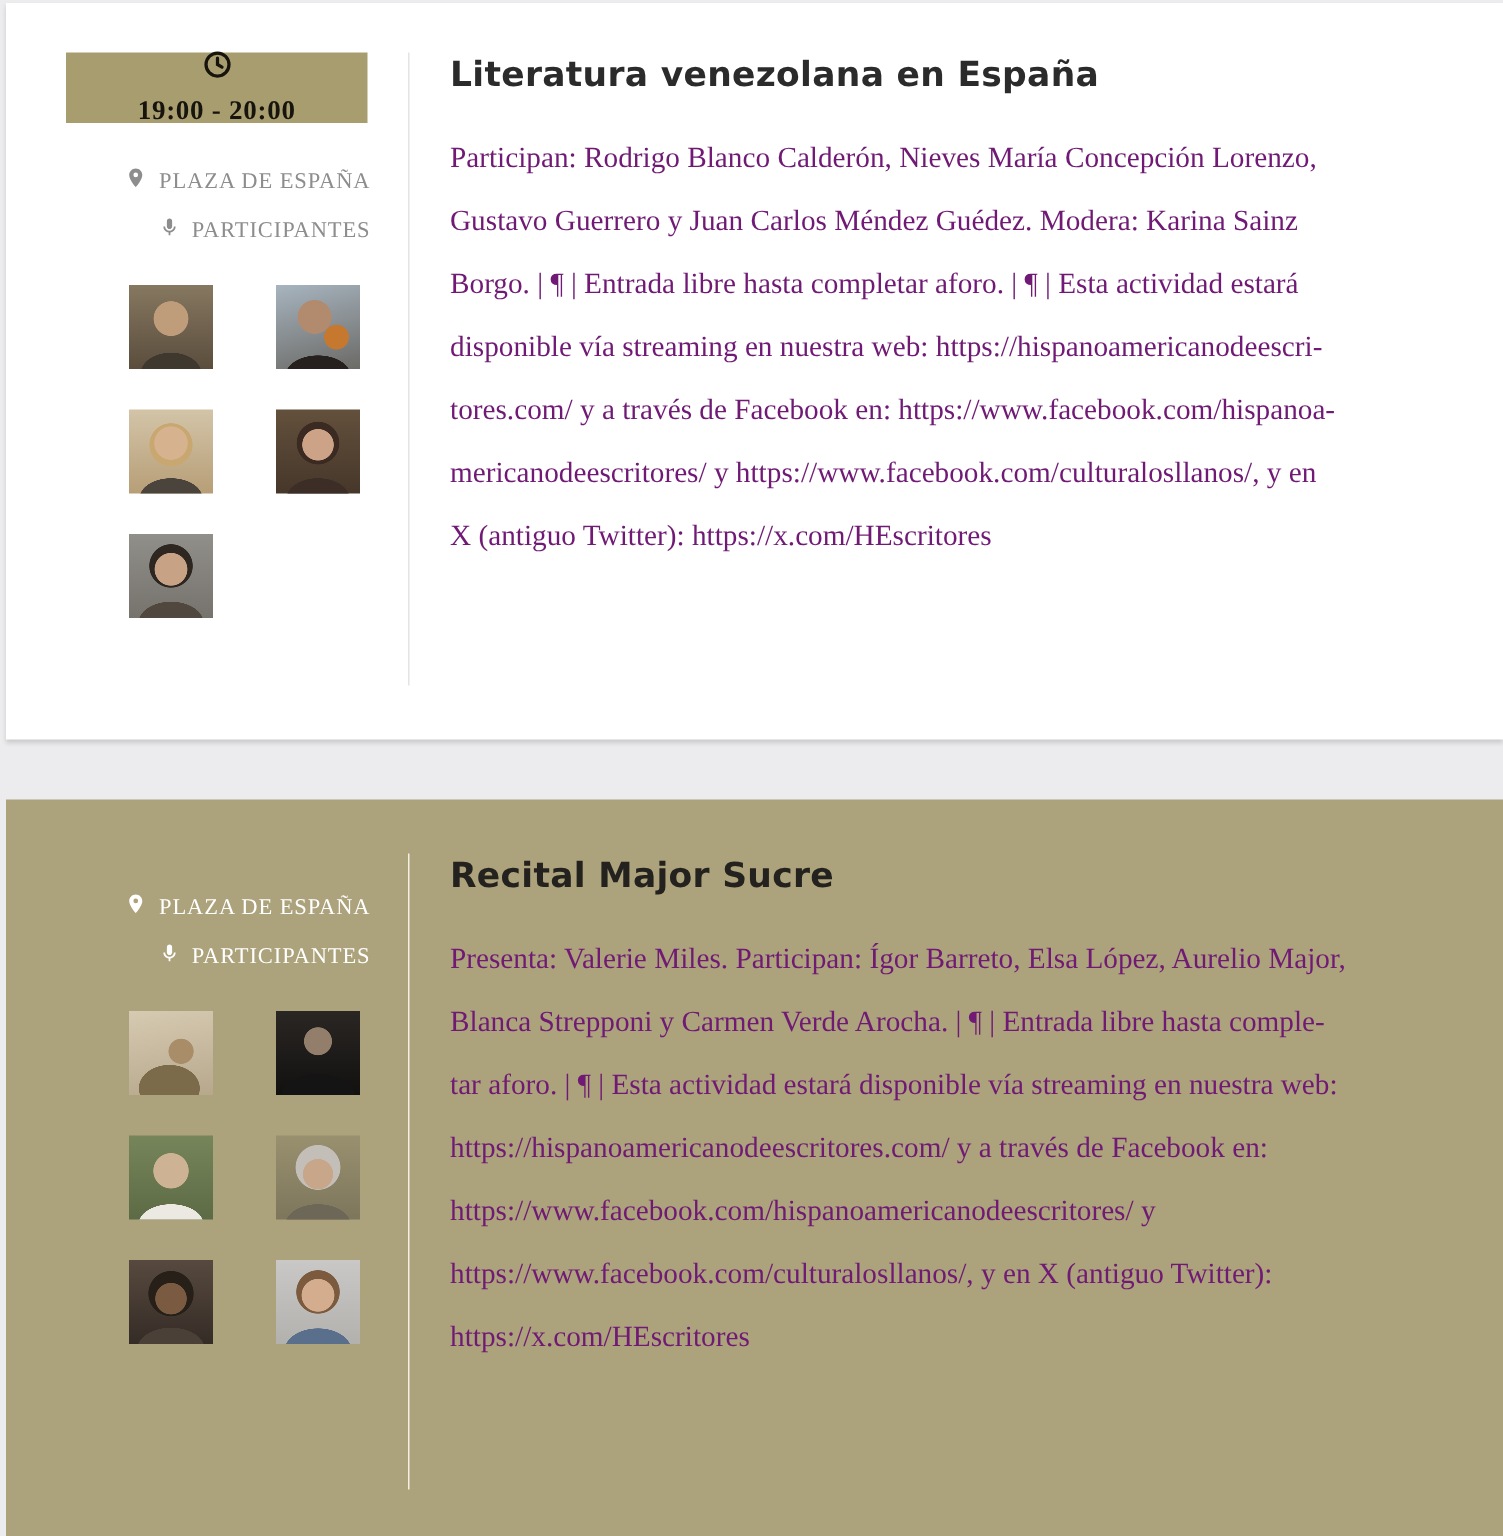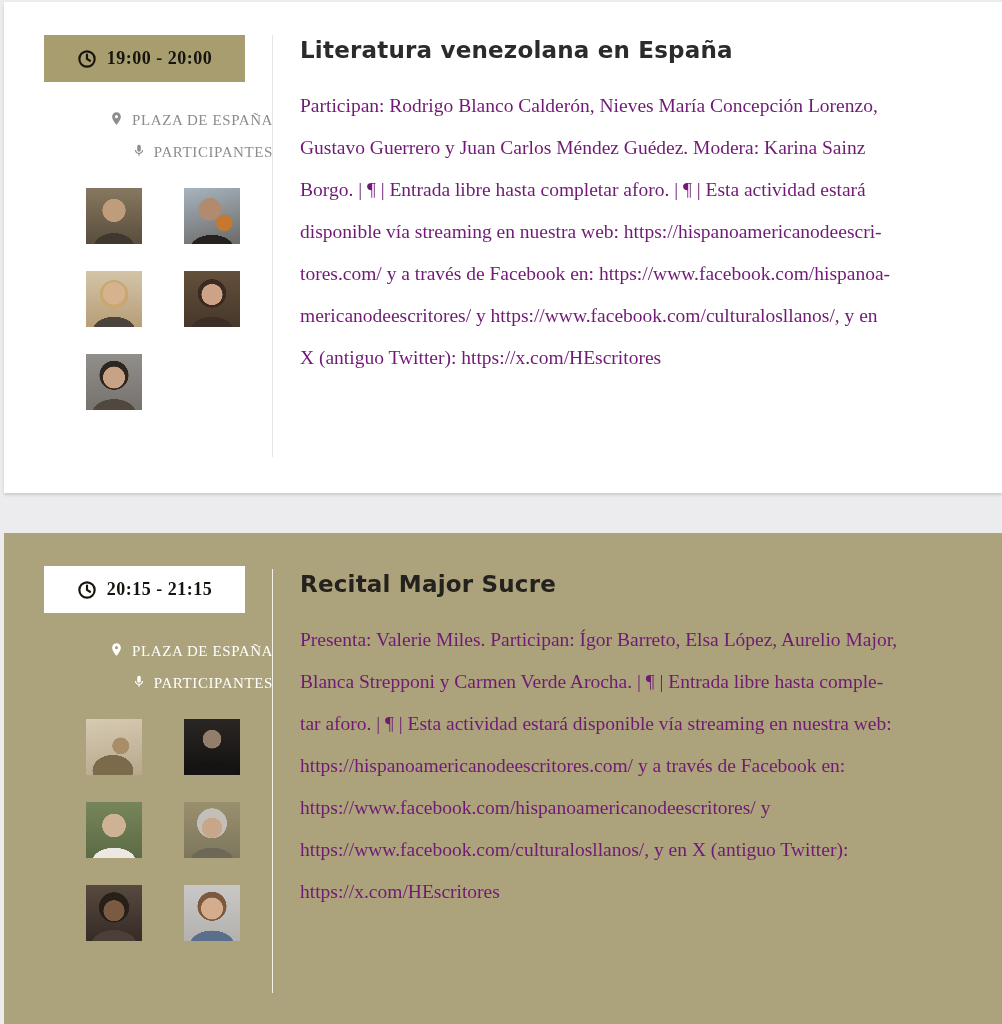--- a/index.html
+++ b/index.html
@@ -31,26 +31,27 @@
     position:absolute;right:0;width:1px;
   }
   .card-white .divider{top:33px;bottom:36px;background:#e4e4e4;}
   .card-olive .divider{top:36px;bottom:60px;background:#f3f0e4;}
 
   .time-badge{
     margin-left:40px;width:201px;height:47px;box-sizing:border-box;
     display:flex;align-items:center;justify-content:center;gap:10px;
     font-weight:bold;font-size:18px;letter-spacing:.5px;color:#17130d;
   }
-  .card-white .time-badge{background:#a79d6f;}
+  .card-white .time-badge{background:#a79d6f;flex-direction:column;}
   .card-olive .time-badge{background:#ffffff;}
   .time-badge svg{display:block;}
 
   .meta-row{
     display:flex;align-items:center;justify-content:flex-end;gap:8px;
+    padding-right:26px;
     font-size:15px;letter-spacing:.6px;
   }
   .meta-row.location{margin-top:29px;}
   .meta-row.participants{margin-top:13px;margin-left:28px;}
   .card-white .meta-row{color:#8d8d8d;}
   .card-olive .meta-row{color:#ffffff;}
   .meta-row svg{flex:0 0 auto;}
 
   .photo-grid{
     margin:26px 0 0 82px;
@@ -132,29 +133,20 @@
 Borgo. | ¶ | Entrada libre hasta completar aforo. | ¶ | Esta actividad estará
 disponible vía streaming en nuestra web: https://hispanoamericanodeescri-
 tores.com/ y a través de Facebook en: https://www.facebook.com/hispanoa-
 mericanodeescritores/ y https://www.facebook.com/culturalosllanos/, y en
 X (antiguo Twitter): https://x.com/HEscritores</div>
     </div>
   </article>
 
   <article class="event-card card-olive">
     <div class="left-col">
-      <div class="time-badge">
-        <span>
-          <svg width="20" height="20" viewBox="0 0 24 24">
-              <circle cx="12" cy="12" r="9.2" fill="none" stroke="#17130d" stroke-width="2.6"></circle>
-              <path d="M12 6.8V12l3.6 2.1" fill="none" stroke="#17130d" stroke-width="2.6" stroke-linecap="round"></path>
-            </svg>
-        </span>
-        <span>20:15 - 21:15</span>
-      </div>
       <div class="meta-row location">
         <span>
           <svg width="15" height="15" viewBox="0 0 24 24" fill="#ffffff">
               <path d="M12 2C8.13 2 5 5.13 5 9c0 5.25 7 13 7 13s7-7.75 7-13c0-3.87-3.13-7-7-7zm0 9.5A2.5 2.5 0 1 1 12 6.5a2.5 2.5 0 0 1 0 5z"></path>
             </svg>
         </span>
         <span>PLAZA DE ESPAÑA</span>
       </div>
       <div class="meta-row participants">
         <span>

